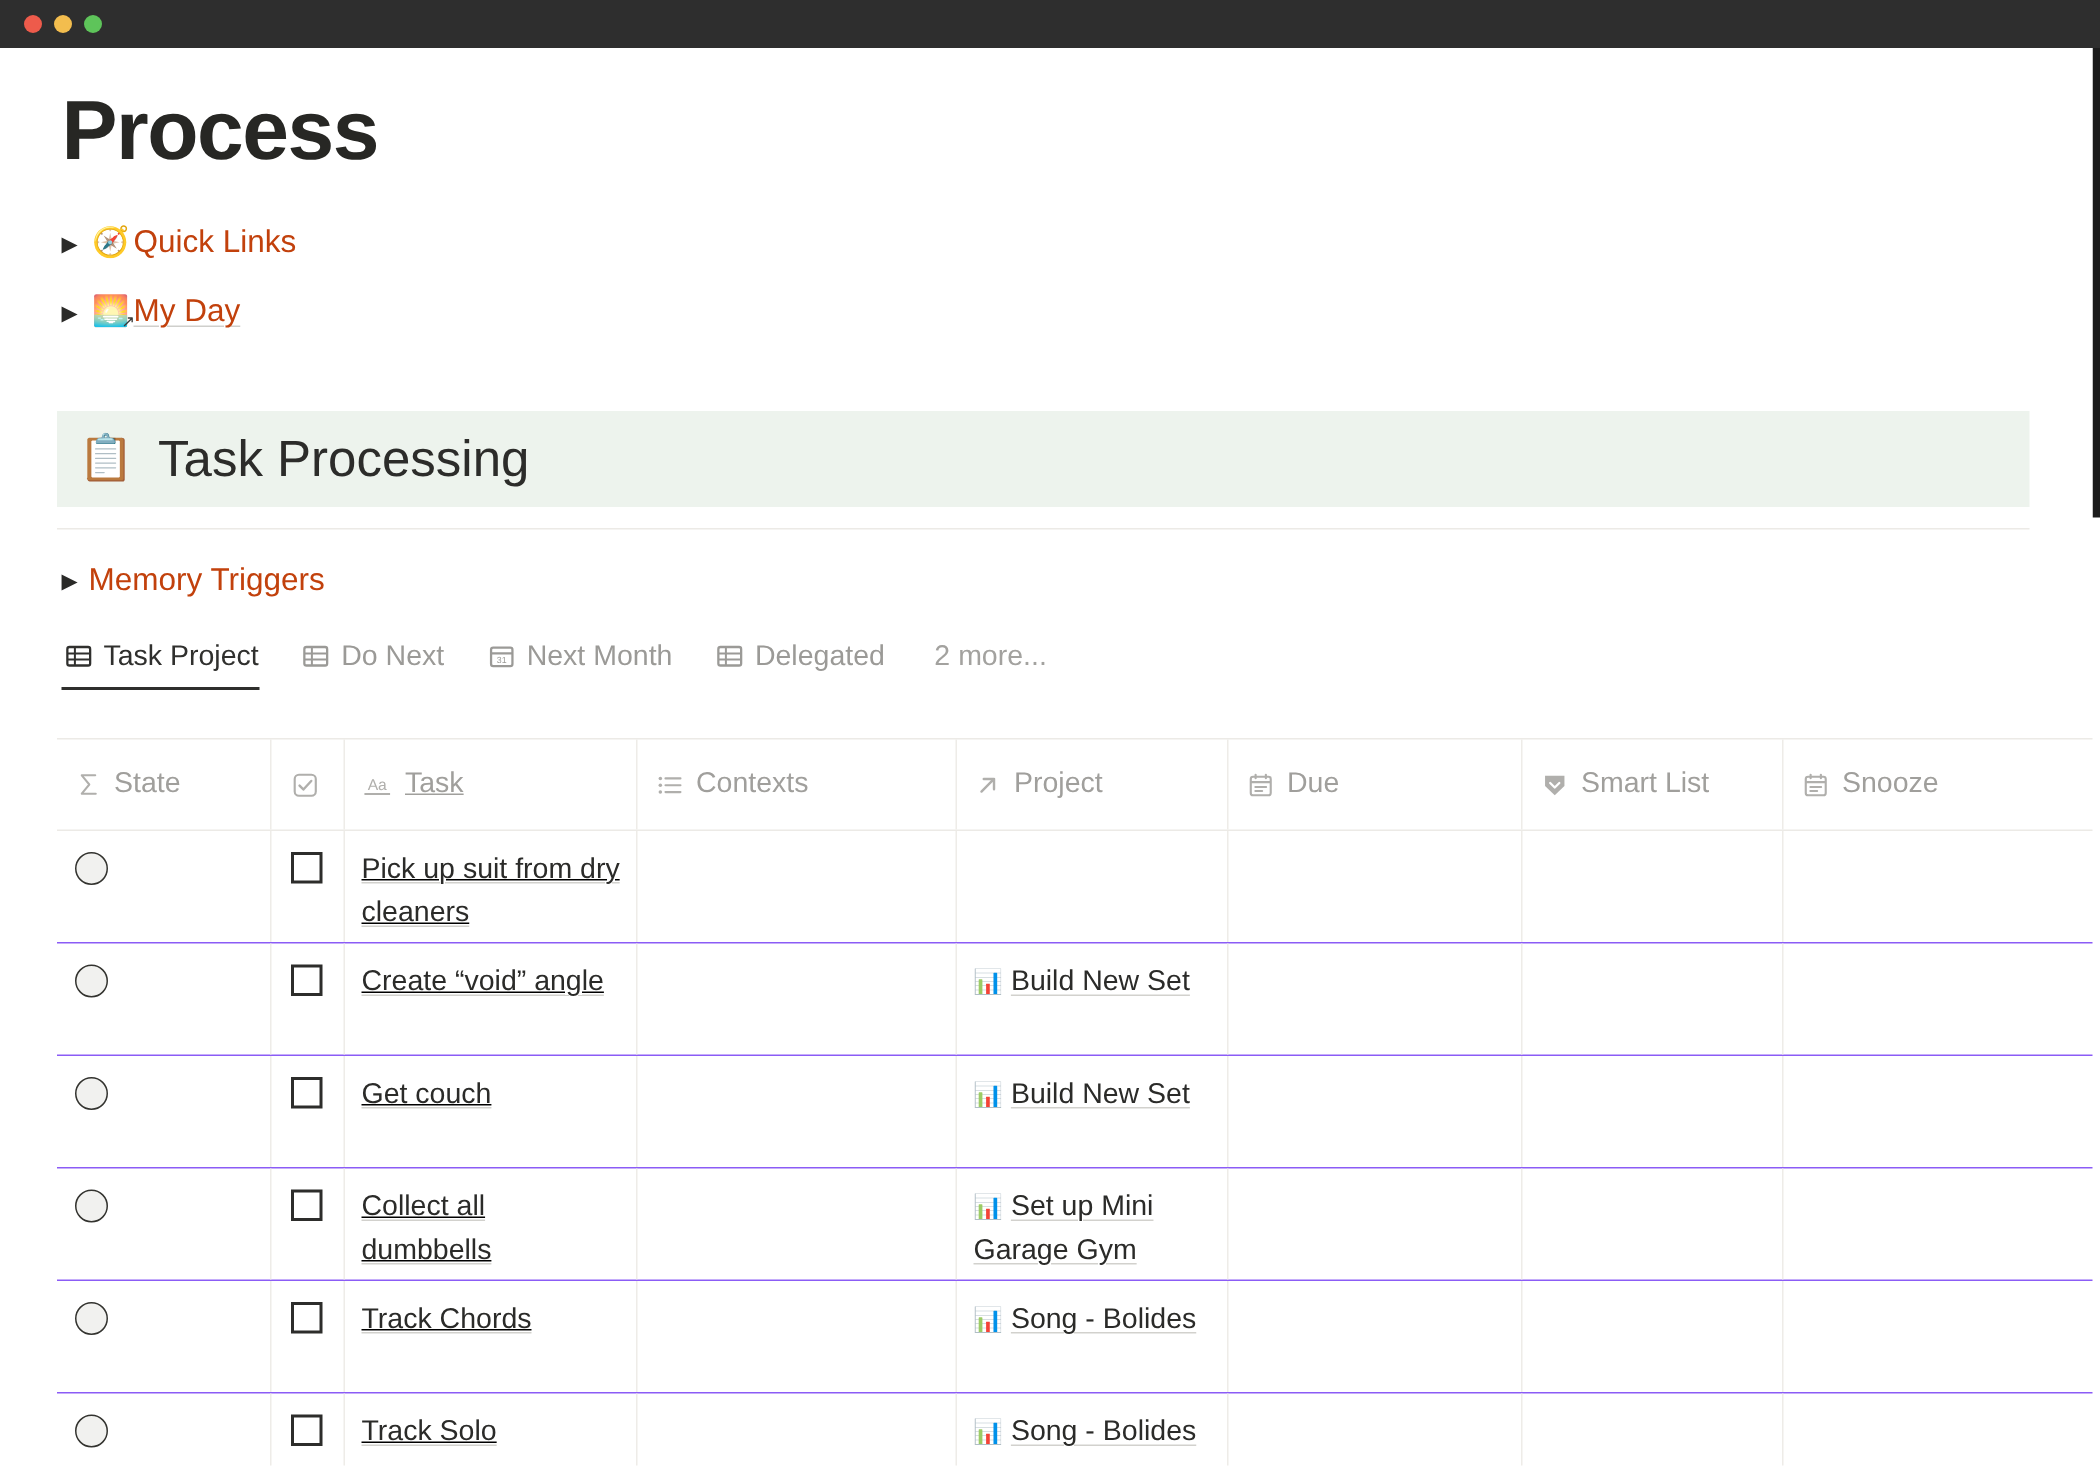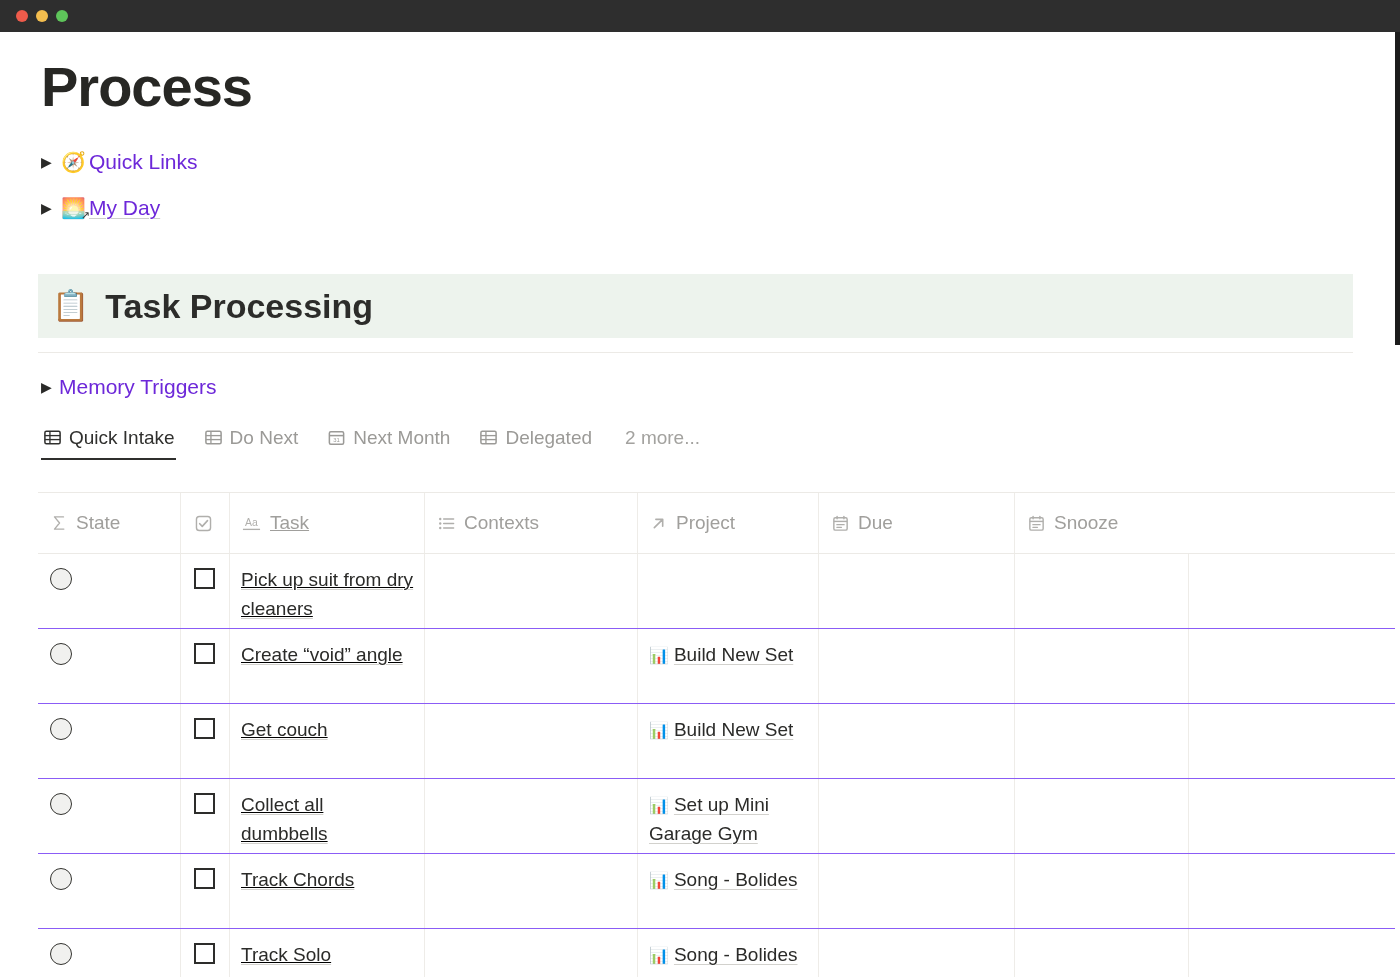--- a/index.html
+++ b/index.html
@@ -49,21 +49,21 @@
   .toggle-row.my-day      { top: 161px; }
   .tri {
     width: 18px; color: #2a2a28; font-size: 14px;
     line-height: 1; display: inline-block; text-align: left;
   }
   .t-emoji {
     width: 30px; font-size: 20px; line-height: 1;
     display: inline-block; text-align: center;
     position: relative;
   }
-  .t-label { font-size: 21px; color: #6d28d9; line-height: 1.2; }
+  .t-label { font-size: 21px; color: #c2410c; line-height: 1.2; }
   .t-label.linked {
     text-decoration: underline;
     text-decoration-color: #cfcfcc;
     text-underline-offset: 3px;
     text-decoration-thickness: 1px;
     text-align: center;
   }
   .linkarrow {
     position: absolute; right: -1px; bottom: -3px;
     font-size: 11px; color: #3b3b39;
@@ -71,21 +71,21 @@
 
   
   .callout {
     position: absolute; left: 38px; top: 242px;
     width: 1315px; height: 64px;
     background: #edf3ed;
     display: flex; align-items: center;
     padding-left: 14px; gap: 16px;
   }
   .callout-emoji { font-size: 30px; line-height: 1; }
-  .callout-title { font-size: 34px; color: #2c2c2a; font-weight: 700; }
+  .callout-title { font-size: 34px; color: #2c2c2a; font-weight: 400; }
 
   .divider {
     position: absolute; left: 38px; top: 320px;
     width: 1315px; height: 1px; background: #eceae6;
   }
 
   .toggle-row.memory { top: 340px; }
   .toggle-row.memory .t-label { font-size: 21px; }
 
   
@@ -208,21 +208,21 @@
 
       <div class="tab active">
         <span class="tab-icon">
           <svg width="19" height="19" viewBox="0 0 20 20">
               <rect x="2" y="3.5" width="16" height="13" rx="1.5" fill="none" stroke="currentColor" stroke-width="1.6"></rect>
               <line x1="2" y1="8" x2="18" y2="8" stroke="currentColor" stroke-width="1.4"></line>
               <line x1="2" y1="12.2" x2="18" y2="12.2" stroke="currentColor" stroke-width="1.4"></line>
               <line x1="7.3" y1="3.5" x2="7.3" y2="16.5" stroke="currentColor" stroke-width="1.4"></line>
             </svg>
         </span>
-        <span>Quick Intake</span>
+        <span>Task Project</span>
       </div>
 
       <div class="tab">
         <span class="tab-icon">
           <svg width="19" height="19" viewBox="0 0 20 20">
               <rect x="2" y="3.5" width="16" height="13" rx="1.5" fill="none" stroke="currentColor" stroke-width="1.6"></rect>
               <line x1="2" y1="8" x2="18" y2="8" stroke="currentColor" stroke-width="1.4"></line>
               <line x1="2" y1="12.2" x2="18" y2="12.2" stroke="currentColor" stroke-width="1.4"></line>
               <line x1="7.3" y1="3.5" x2="7.3" y2="16.5" stroke="currentColor" stroke-width="1.4"></line>
             </svg>
@@ -311,20 +311,29 @@
                 <rect x="3" y="4" width="14" height="13" rx="1.6" fill="none" stroke="currentColor" stroke-width="1.5"></rect>
                 <line x1="3" y1="7.8" x2="17" y2="7.8" stroke="currentColor" stroke-width="1.5"></line>
                 <line x1="6.2" y1="11.2" x2="13.8" y2="11.2" stroke="currentColor" stroke-width="1.4" stroke-linecap="round"></line>
                 <line x1="6.2" y1="14" x2="11" y2="14" stroke="currentColor" stroke-width="1.4" stroke-linecap="round"></line>
                 <line x1="6.4" y1="2.6" x2="6.4" y2="5" stroke="currentColor" stroke-width="1.5" stroke-linecap="round"></line>
                 <line x1="13.6" y1="2.6" x2="13.6" y2="5" stroke="currentColor" stroke-width="1.5" stroke-linecap="round"></line>
               </svg>
           </span>
           <span>Due</span>
         </div>
+        <div class="cell c-smart">
+          <span class="hdr-icon">
+            <svg width="19" height="19" viewBox="0 0 20 20">
+                <path d="M3.2 3.4h13.6v7.1L10 17 3.2 10.5z" fill="currentColor"></path>
+                <path d="M6.8 8.4L10 11.6l3.2-3.2" fill="none" stroke="#ffffff" stroke-width="1.6" stroke-linecap="round" stroke-linejoin="round"></path>
+              </svg>
+          </span>
+          <span>Smart List</span>
+        </div>
         <div class="cell c-snooze">
           <span class="hdr-icon">
             <svg width="19" height="19" viewBox="0 0 20 20">
                 <rect x="3" y="4" width="14" height="13" rx="1.6" fill="none" stroke="currentColor" stroke-width="1.5"></rect>
                 <line x1="3" y1="7.8" x2="17" y2="7.8" stroke="currentColor" stroke-width="1.5"></line>
                 <line x1="6.2" y1="11.2" x2="13.8" y2="11.2" stroke="currentColor" stroke-width="1.4" stroke-linecap="round"></line>
                 <line x1="6.2" y1="14" x2="11" y2="14" stroke="currentColor" stroke-width="1.4" stroke-linecap="round"></line>
                 <line x1="6.4" y1="2.6" x2="6.4" y2="5" stroke="currentColor" stroke-width="1.5" stroke-linecap="round"></line>
                 <line x1="13.6" y1="2.6" x2="13.6" y2="5" stroke="currentColor" stroke-width="1.5" stroke-linecap="round"></line>
               </svg>

